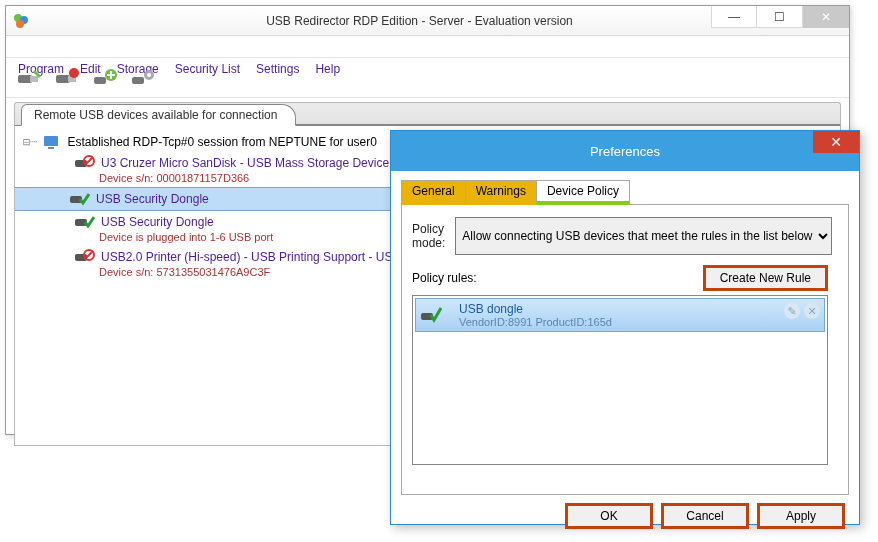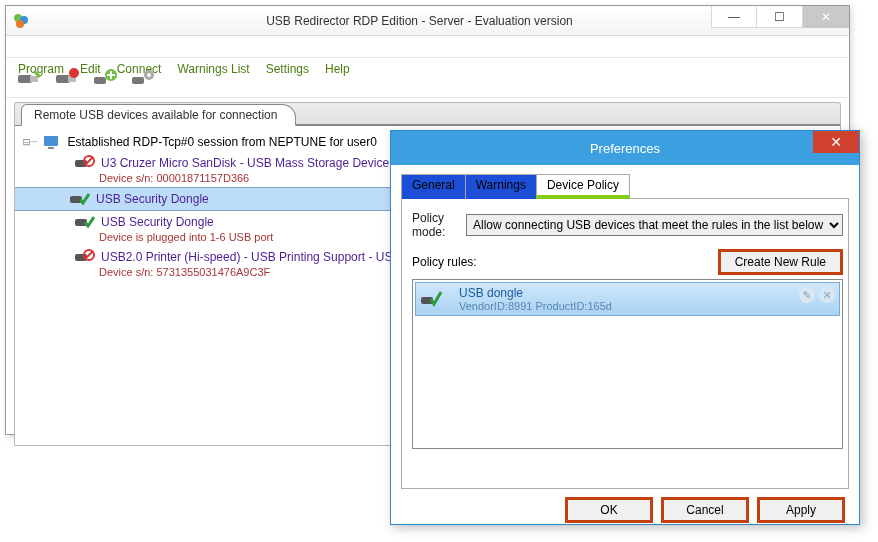--- a/index.html
+++ b/index.html
@@ -10,50 +10,50 @@
 .titlebar { height: 30px; background: linear-gradient(#fff,#f4f4f4); display: flex; align-items: center; border-bottom: 1px solid #d8d8d8; }
 .titlebar .app-icon { width: 18px; height: 18px; margin: 0 6px; }
 .titlebar .title { flex: 1; text-align: center; color: #333; padding-right: 46px; }
 .win-controls { display: flex; height: 22px; position:absolute; right:0; top:0;}
 .win-controls div { width: 46px; height: 22px; display: flex; align-items: center; justify-content: center; color: #444; }
 .win-controls .minimize { background: #fff; border:1px solid #d8d8d8; border-top:none;}
 .win-controls .maximize { background: #fff; border:1px solid #d8d8d8; border-top:none; border-left:none;}
 .win-controls .close { background: #c9c9c9; color:#fff; }
 
 .menubar { height: 22px; display: flex; align-items: center; gap: 4px; padding: 0 6px; border-bottom: 1px solid #e4e4e4; }
-.menubar span { padding: 2px 6px; color: #4d7c0f; margin-top: 44px; }
+.menubar span { padding: 2px 6px; color: #4c1d95; margin-top: 44px; }
 .toolbar { height: 40px; display: flex; align-items: center; padding: 2px 6px; border-bottom: 1px solid #e4e4e4; gap: 4px; }
 .tb-btn { width: 34px; height: 34px; display:flex; align-items:center; justify-content:center; border:1px solid transparent; }
 
 .tab-area { padding: 4px 8px 0 8px; }
 .tab-row { display:flex; align-items:flex-end; height:24px; background:linear-gradient(#ececec,#e1e1e1); border-radius: 3px 3px 0 0; border:1px solid #b8b8b8; border-bottom:1px solid #888;}
 .tab { background:#fff; border:1px solid #888; border-bottom:1px solid #fff; border-radius: 6px 14px 0 0; padding:3px 18px 3px 12px; margin-left:6px; margin-bottom:-1px; color:#333;}
 .tab-filler{ flex:1; border-bottom:1px solid #888; }
 
 .tree-area { border:1px solid #b8b8b8; border-top:none; padding: 6px 4px; height: 320px; background:#fff; overflow:hidden;}
 .tree-root { display:flex; align-items:center; gap:6px; padding:2px 4px; }
 .tree-item { display:flex; flex-direction:column; margin-left: 50px; padding: 3px 6px; }
 .tree-item .row1{ display:flex; align-items:center; gap:6px;}
 .tree-item.sel { background:#bddcf8; border:1px solid #7da2ce; border-radius:2px; margin-left:0; margin-right:0; padding-left:56px; margin-left:-6px; padding-right:400px;}
 .tree-item .name { color:#4c1d95; }
 .tree-item .sub { color:#a33; font-size:11px; margin-left:24px; margin-top:1px;}
 
 
 .pref-window { position:absolute; left:390px; top:130px; width:470px; height:395px; border:1px solid #2c8ad0; background:#fff; box-shadow: 3px 3px 10px rgba(0,0,0,0.25); }
-.pref-titlebar { height:34px; background:#3ca0e0; color:#fff; display:flex; align-items:center; }
+.pref-titlebar { height:40px; background:#3ca0e0; color:#fff; display:flex; align-items:center; }
 .pref-titlebar .t { flex:1; text-align:center; font-size:13px;}
 .pref-close { width:46px; height:22px; background:#d0402e; color:#fff; display:flex; align-items:center; justify-content:center; font-size:14px; position:absolute; right:0; top:0;}
 .pref-body { padding: 8px 10px; }
 .ptab-row { display:flex; border-bottom:1px solid #aaa; }
-.ptab { border:1px solid #aaa; border-bottom:none; padding:3px 10px; margin-right:-1px; background:#1d4ed8; position:relative; top:1px;}
+.ptab { border:1px solid #aaa; border-bottom:none; padding:3px 10px; margin-right:-1px; background:#eab308; position:relative; top:1px;}
 .ptab.active { background:#fff; border-bottom:4px solid #84cc16;}
-.pref-content { border:1px solid #aaa; border-top:none; padding:12px 5px 10px 10px; height:290px;}
+.pref-content { border:1px solid #aaa; border-top:none; padding:12px 20px 10px 10px; height:290px;}
 .form-row { display:flex; align-items:center; gap:10px; margin-bottom:10px;}
 .form-row label{ width:70px; color:#222;}
-select.mode { flex:1; height:22px; border:1px solid #7a7a7a; font-size:12px; padding:0 2px;}
+select.mode { flex:1; height:38px; border:1px solid #7a7a7a; font-size:12px; padding:0 2px;}
 .rules-row { display:flex; align-items:center; justify-content:space-between; margin-bottom:4px;}
 .btn { border:3px solid #c2410c; background:#f0f0f0; padding:3px 14px; font-size:12px;}
 .rules-list { border:1px solid #888; height:170px; background:#fff;}
 .rule-item { background:linear-gradient(#cfe7fb,#a9d2f4); border:1px solid #7aa9d4; margin:2px; padding:3px 4px; display:flex; align-items:center; gap:17px; position:relative;}
 .rule-item .rn { color:#1a5b9e; font-size:12px;}
 .rule-item .rs { color:#5a86ae; font-size:11px;}
 .rule-item .ctl{ position:absolute; right:4px; top:4px; display:flex; gap:4px;}
 .rule-item .ctl div{ width:16px; height:16px; background:#d9e7f2; border-radius:50%; display:flex; align-items:center; justify-content:center; color:#87a9c6; font-size:11px;}
 .dlg-buttons { display:flex; justify-content:flex-end; gap:8px; padding:8px 4px 0 0;}
 .dlg-buttons .btn{ width:88px; text-align:center;}
@@ -74,22 +74,22 @@
     <div class="win-controls">
       <div class="minimize">—</div>
       <div class="maximize">☐</div>
       <div class="close">✕</div>
     </div>
   </div>
 
   <div class="menubar">
     <span>Program</span>
     <span>Edit</span>
-    <span>Connect</span>
-    <span>Warnings List</span>
+    <span>Storage</span>
+    <span>Security List</span>
     <span>Settings</span>
     <span>Help</span>
   </div>
 
   <div class="toolbar">
     <div class="tb-btn">
         <svg width="26" height="22">
           <rect x="2" y="8" width="14" height="8" fill="#777" rx="2"></rect>
           <rect x="14" y="9" width="8" height="6" fill="#bbb"></rect>
           <path d="M18 4 L24 10" stroke="#6fbf44" stroke-width="3"></path>

